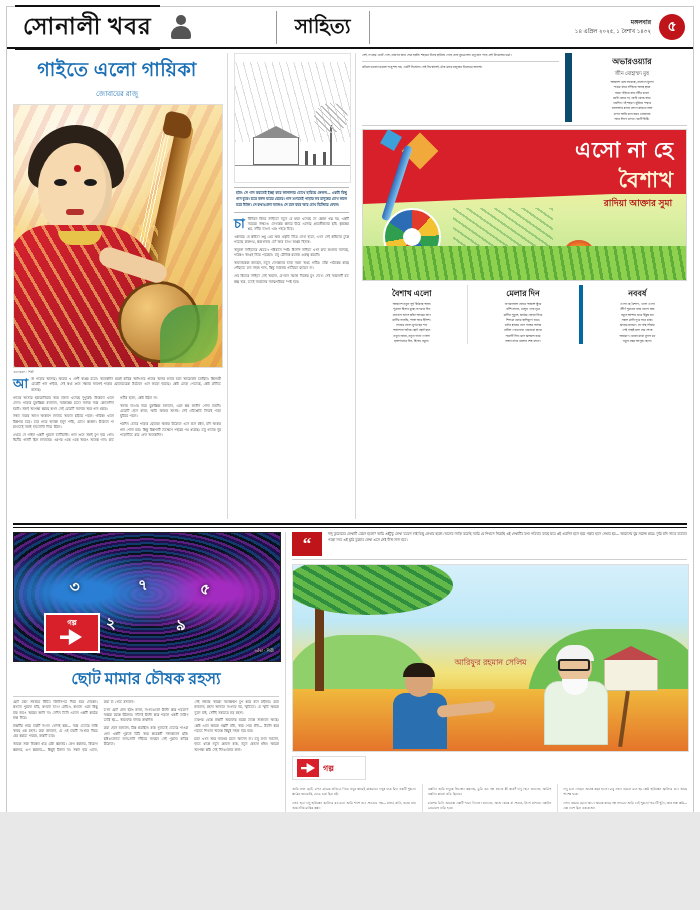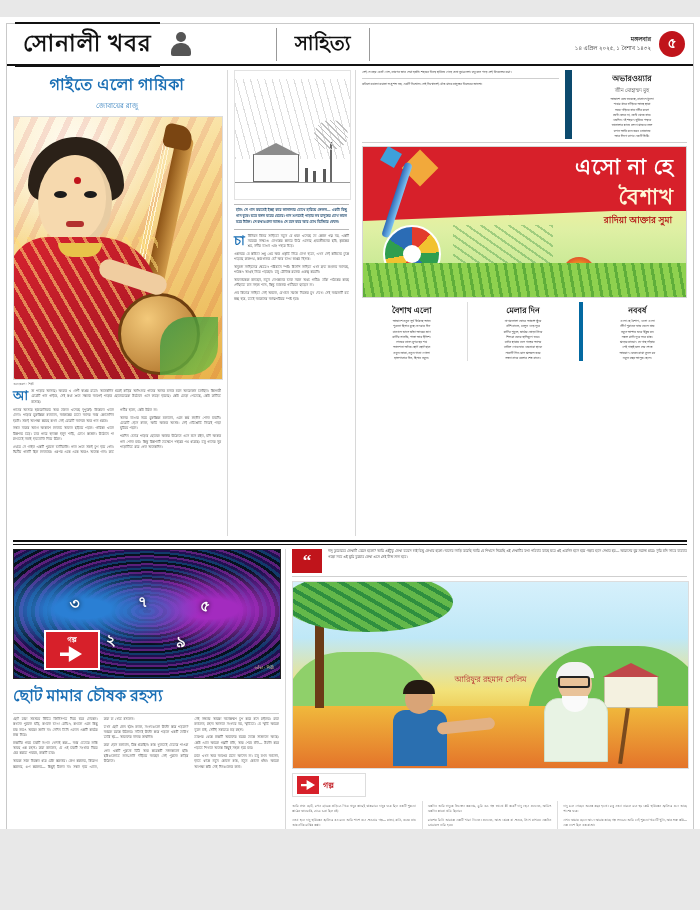--- a/index.html
+++ b/index.html
@@ -1,21 +1,20 @@
 <!DOCTYPE html>
 <html><head>
 <meta charset="utf-8">
 <style>
   html,body{margin:0;padding:0;background:#e8e8e8;}
   body{font-family:"Liberation Sans",sans-serif;}
   .page{
     position:relative;width:700px;height:812px;background:#ffffff;
     box-sizing:border-box;padding:6px;
     overflow:hidden;
-    margin-top:17px;
   }
   .sheet{position:relative;width:688px;height:898px;border:1px solid #c9c9c9;box-sizing:border-box;background:#fff;}
 
   
   .masthead{
     position:relative;height:42px;border-bottom:2px solid #111;
     display:flex;align-items:center;box-sizing:border-box;padding:0 8px;
   }
   .logo{
     font-family:"Liberation Serif",serif;font-weight:bold;font-size:23px;
@@ -45,21 +44,21 @@
   .hr-thin{border-top:1px solid #cfcfcf;margin:3px 0;}
 
   
   .top{display:flex;box-sizing:border-box;padding:4px 6px 0 6px;height:470px;}
   .colA{width:214px;padding-right:6px;box-sizing:border-box;}
   .colB{width:128px;padding:0 6px;box-sizing:border-box;border-left:1px solid #d8d8d8;}
   .colC{flex:1;padding-left:6px;box-sizing:border-box;border-left:1px solid #d8d8d8;}
 
   .headline-main{
     font-family:"Liberation Serif",serif;font-weight:bold;color:#1a6fb5;
-    font-size:16px;text-align:center;letter-spacing:0.5px;margin:2px 0 1px 0;
+    font-size:19px;text-align:center;letter-spacing:0.5px;margin:2px 0 1px 0;
   }
   .byline-main{font-size:7px;color:#1a6fb5;text-align:center;margin-bottom:4px;}
 
   
   .art-singer{
     position:relative;width:100%;height:262px;overflow:hidden;border:1px solid #ddd;
     background:linear-gradient(160deg,#fdf0c8 0%,#f7d98f 40%,#e9b24a 100%);
   }
   .art-singer .halo{position:absolute;left:-20%;top:-10%;width:120%;height:60%;
     background:radial-gradient(circle at 40% 40%,rgba(255,255,255,.85),rgba(255,255,255,0) 60%);}
@@ -231,21 +230,21 @@
     position:absolute;left:30px;bottom:8px;width:52px;height:34px;background:#d7202a;border:2px solid #fff;
     color:#fff;display:flex;align-items:flex-start;justify-content:center;font-size:7px;font-weight:bold;padding-top:2px;
   }
   .art-swirl .tag .mark{
     position:absolute;left:14px;top:14px;width:22px;height:16px;background:#fff;
     clip-path:polygon(0 40%,40% 40%,40% 0,100% 50%,40% 100%,40% 62%,0 62%);
   }
   .art-swirl .sign{position:absolute;right:6px;bottom:6px;color:#ffe9a8;font-size:4px;}
 
   .headline-blue{
-    font-family:"Liberation Serif",serif;font-weight:bold;color:#1a6fb5;font-size:16px;text-align:left;
+    font-family:"Liberation Serif",serif;font-weight:bold;color:#1a6fb5;font-size:16px;text-align:center;
     margin:4px 0 3px 0;
   }
   .headline-red{
     font-family:"Liberation Serif",serif;font-weight:bold;color:#c0141b;font-size:21px;text-align:center;
     margin:0;
   }
   .byline-red{font-size:8px;color:#b3262b;margin-top:1px;}
 
   
   .quote-strip{

